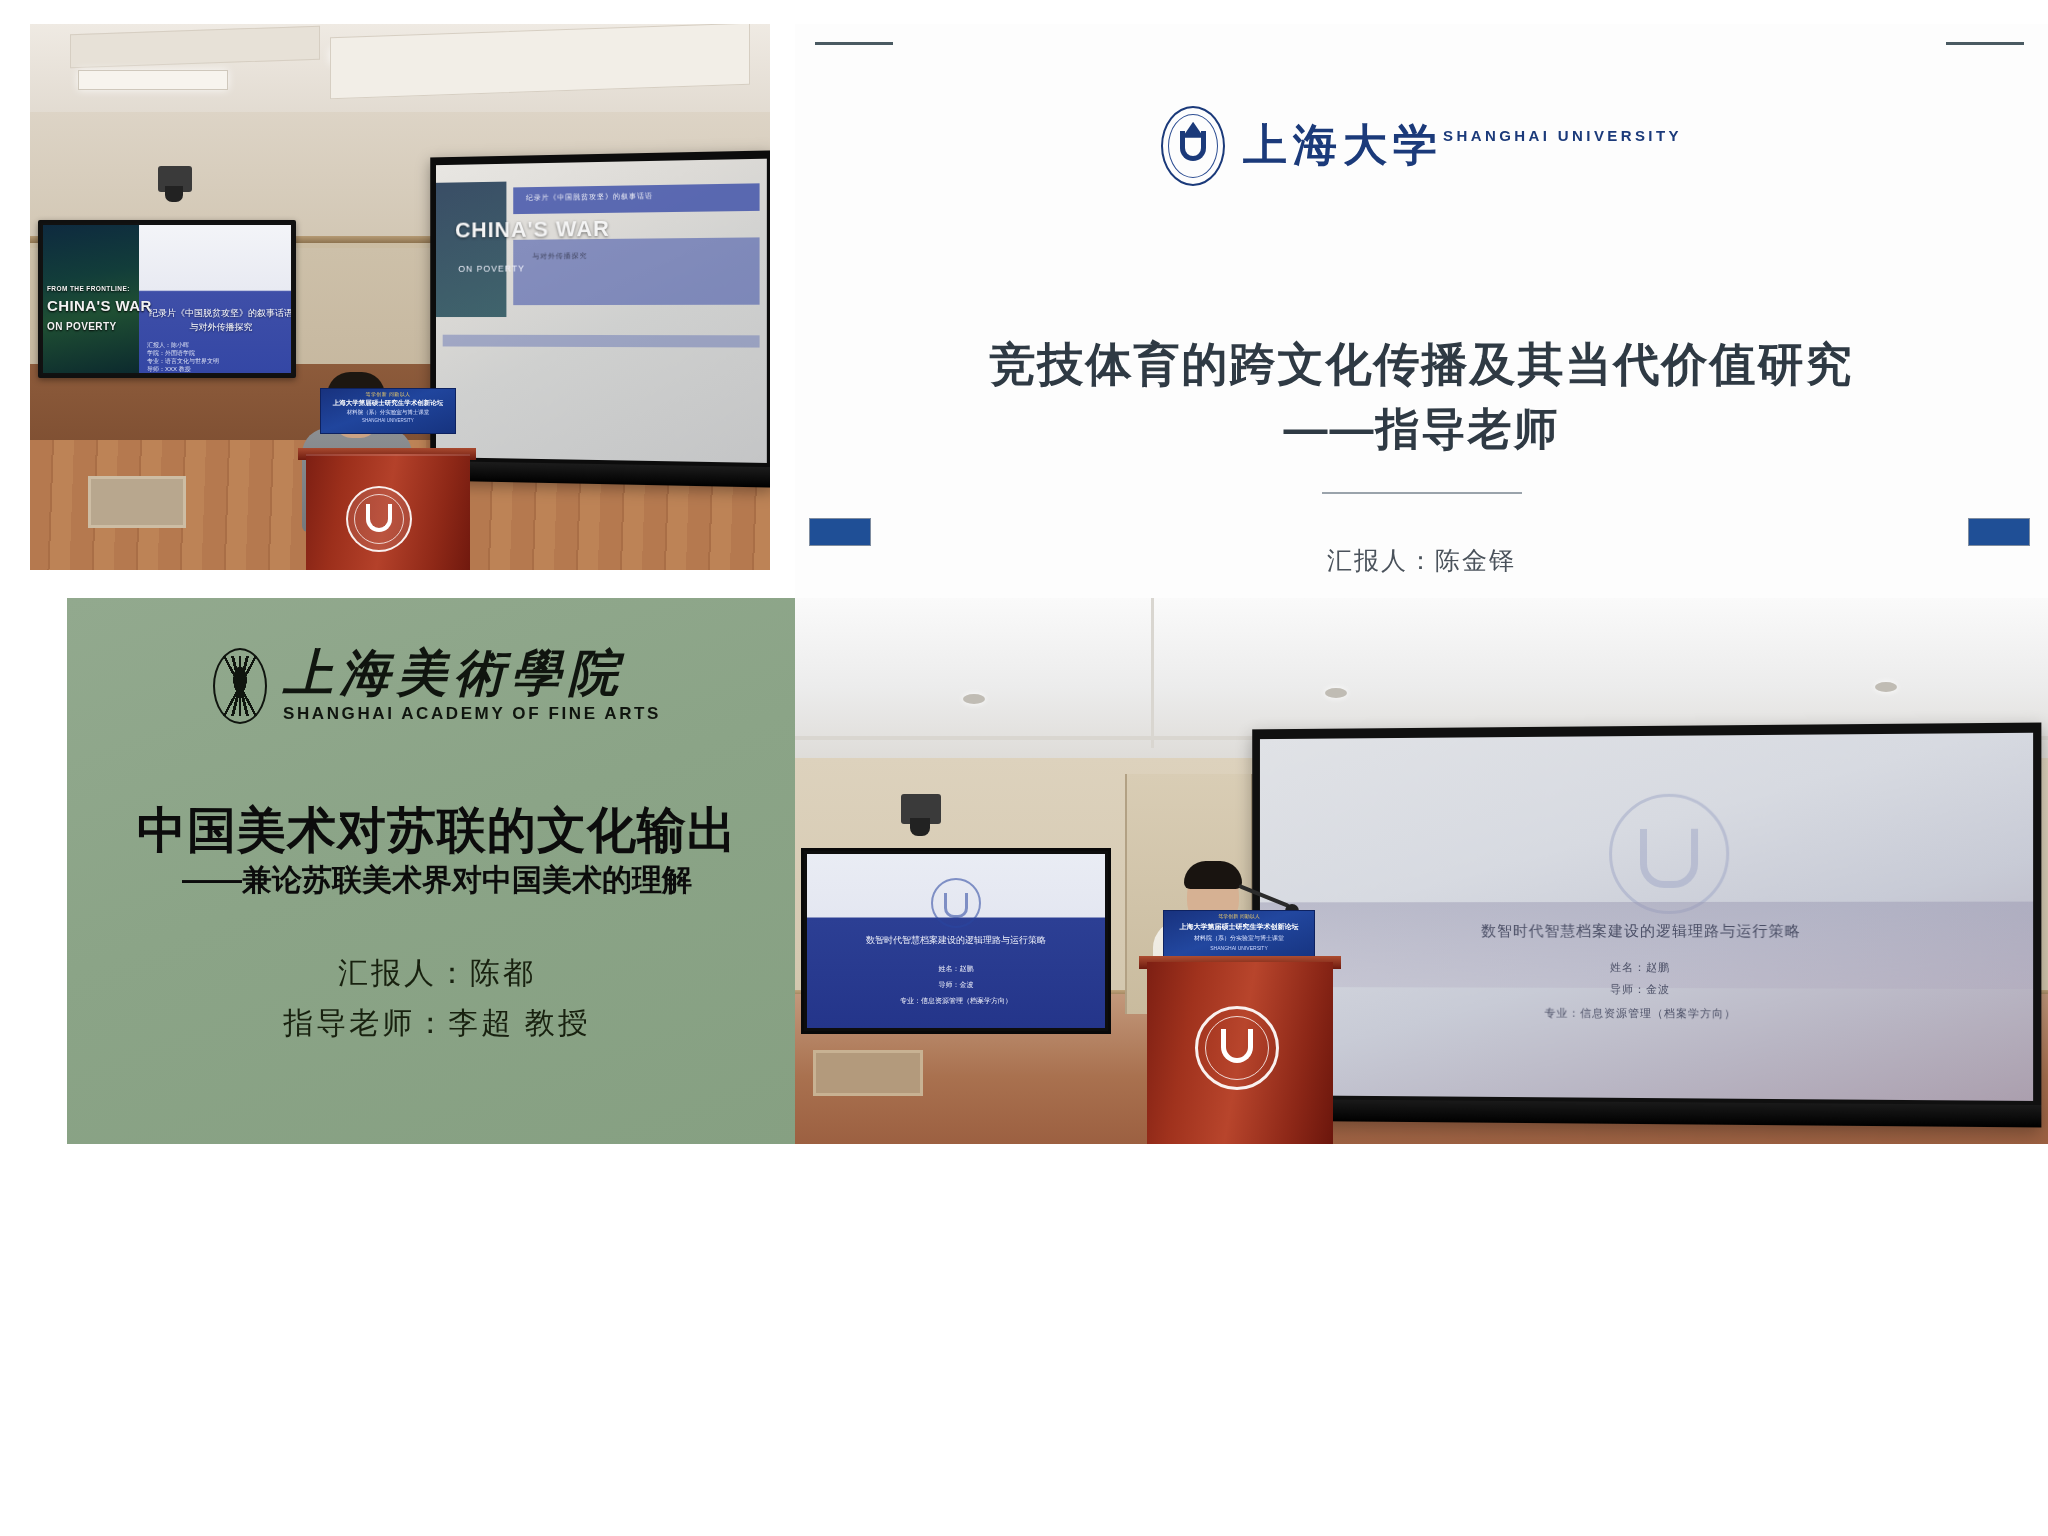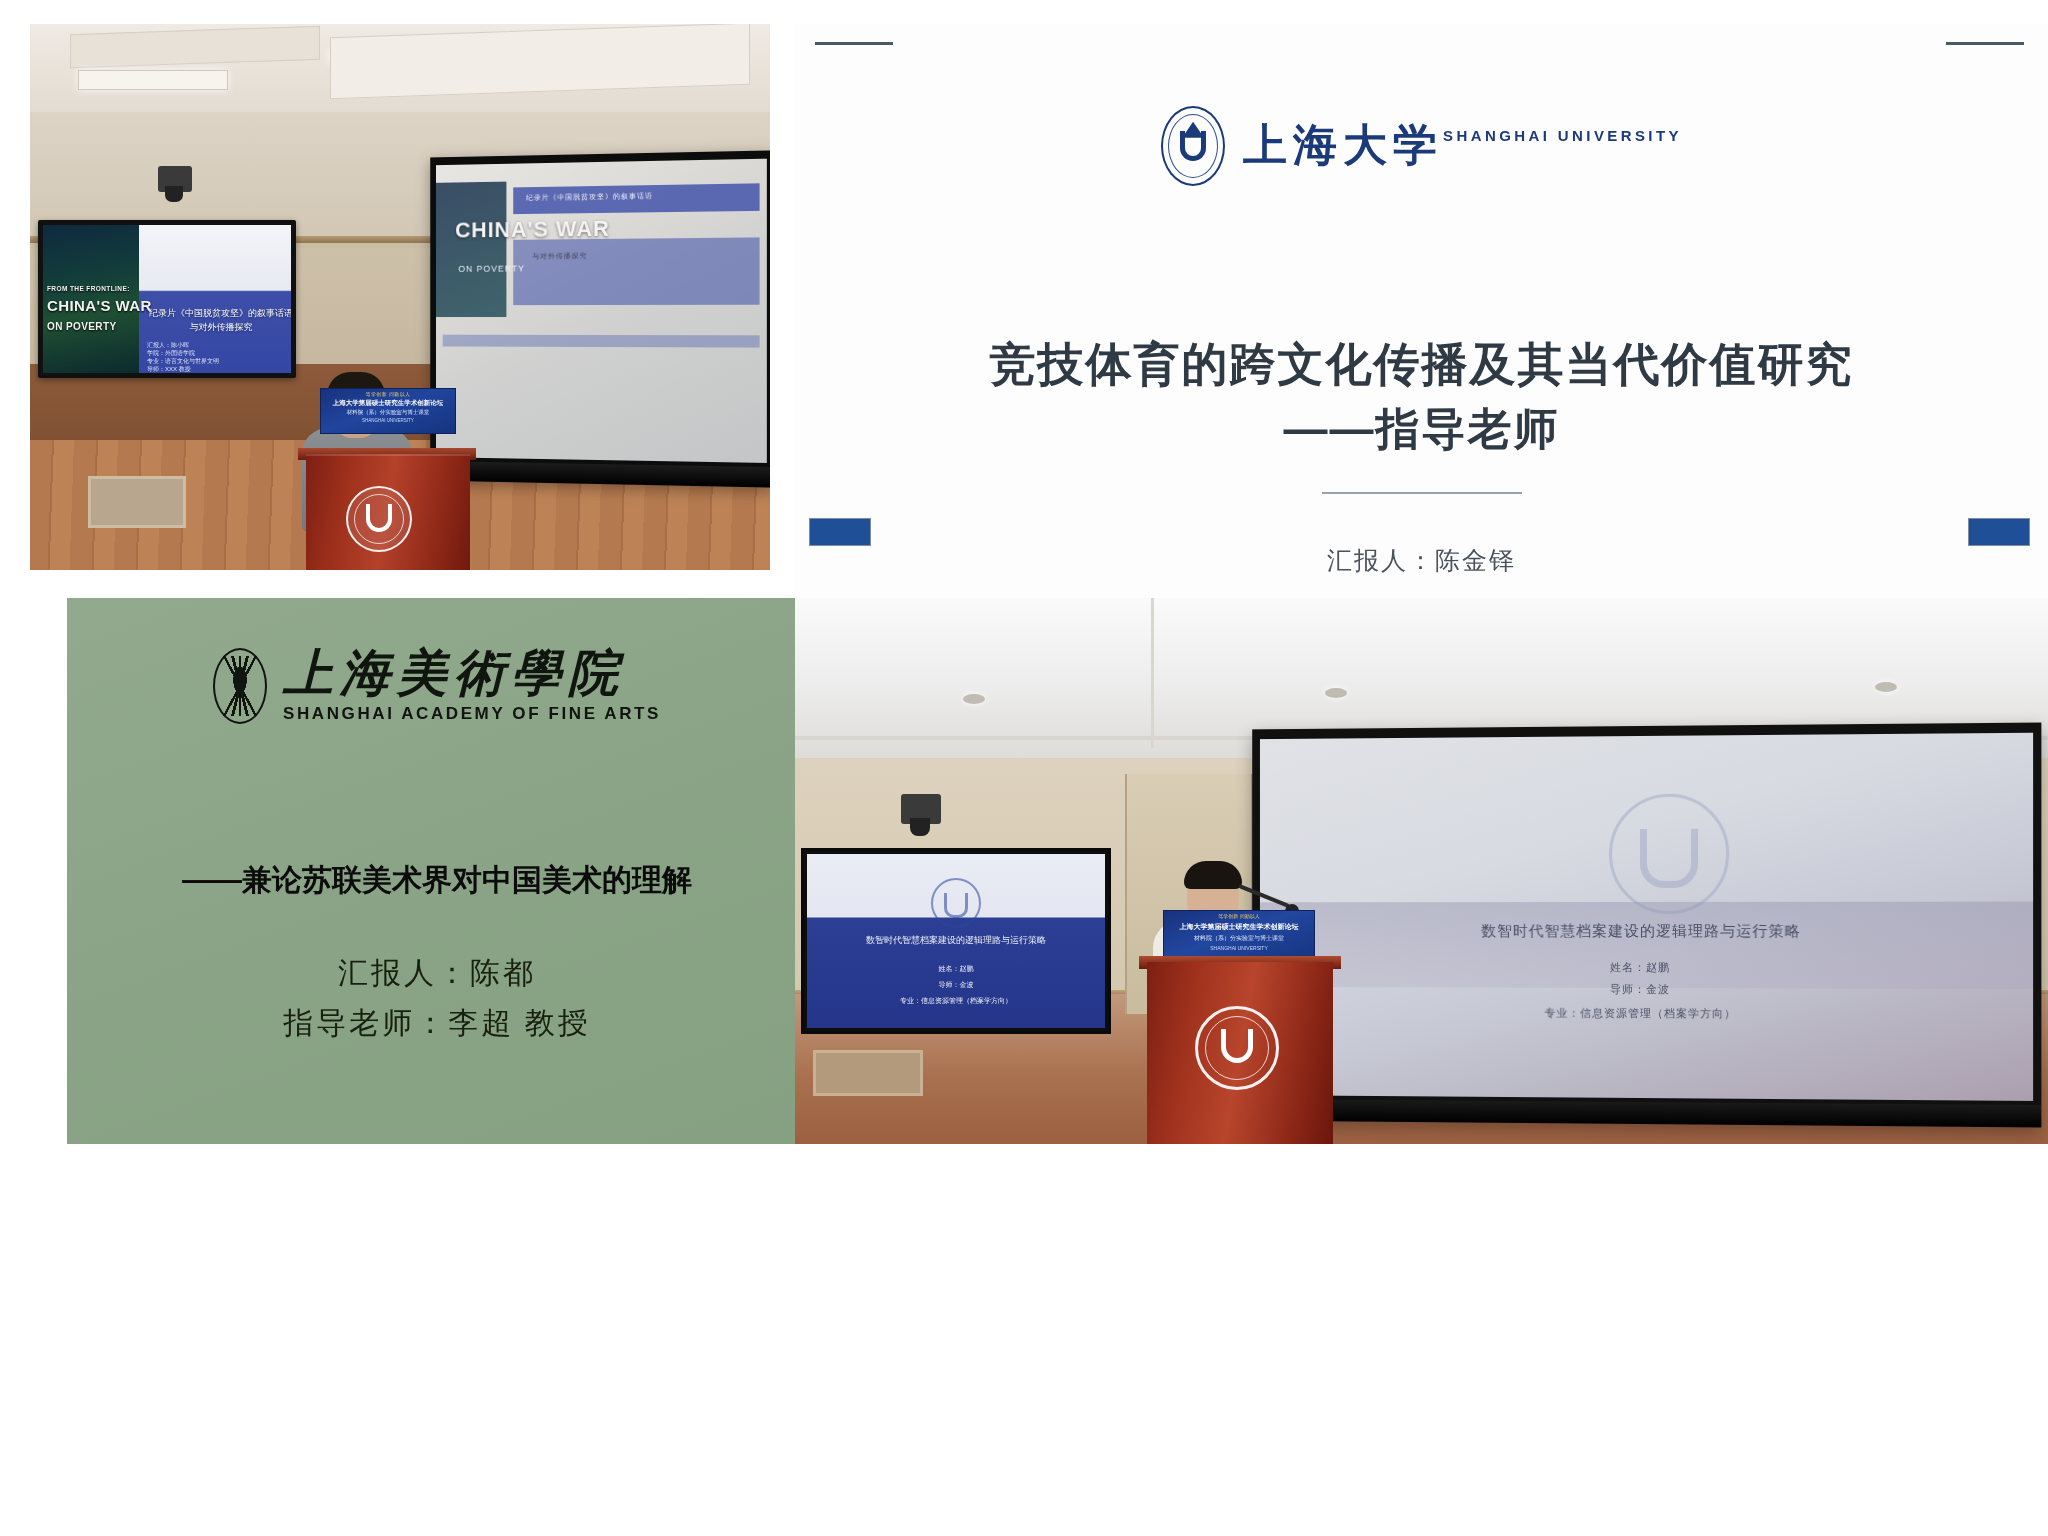--- a/index.html
+++ b/index.html
@@ -568,20 +568,21 @@
     <div class="safa-logo-wrap">
       <div class="safa-mark">
         <div class="safa-mark-inner"></div>
       </div>
       <div class="safa-txt">
         <div class="safa-cn">上海美術學院</div>
         <div class="safa-en">SHANGHAI ACADEMY OF FINE ARTS</div>
       </div>
     </div>
 
+    <div class="safa-title">中国美术对苏联的文化输出</div>
     <div class="safa-subtitle">——兼论苏联美术界对中国美术的理解</div>
     <div class="safa-presenter">汇报人：陈都</div>
     <div class="safa-advisor">指导老师：李超 教授</div>
   </div>
 
   <div class="panel" id="panel-br">
     <div class="room2"></div>
 
     <div class="r2-ceiling"></div>
     <div class="r2-ceil-seam" style="left:356px;top:0;width:3px;height:150px;"></div>

